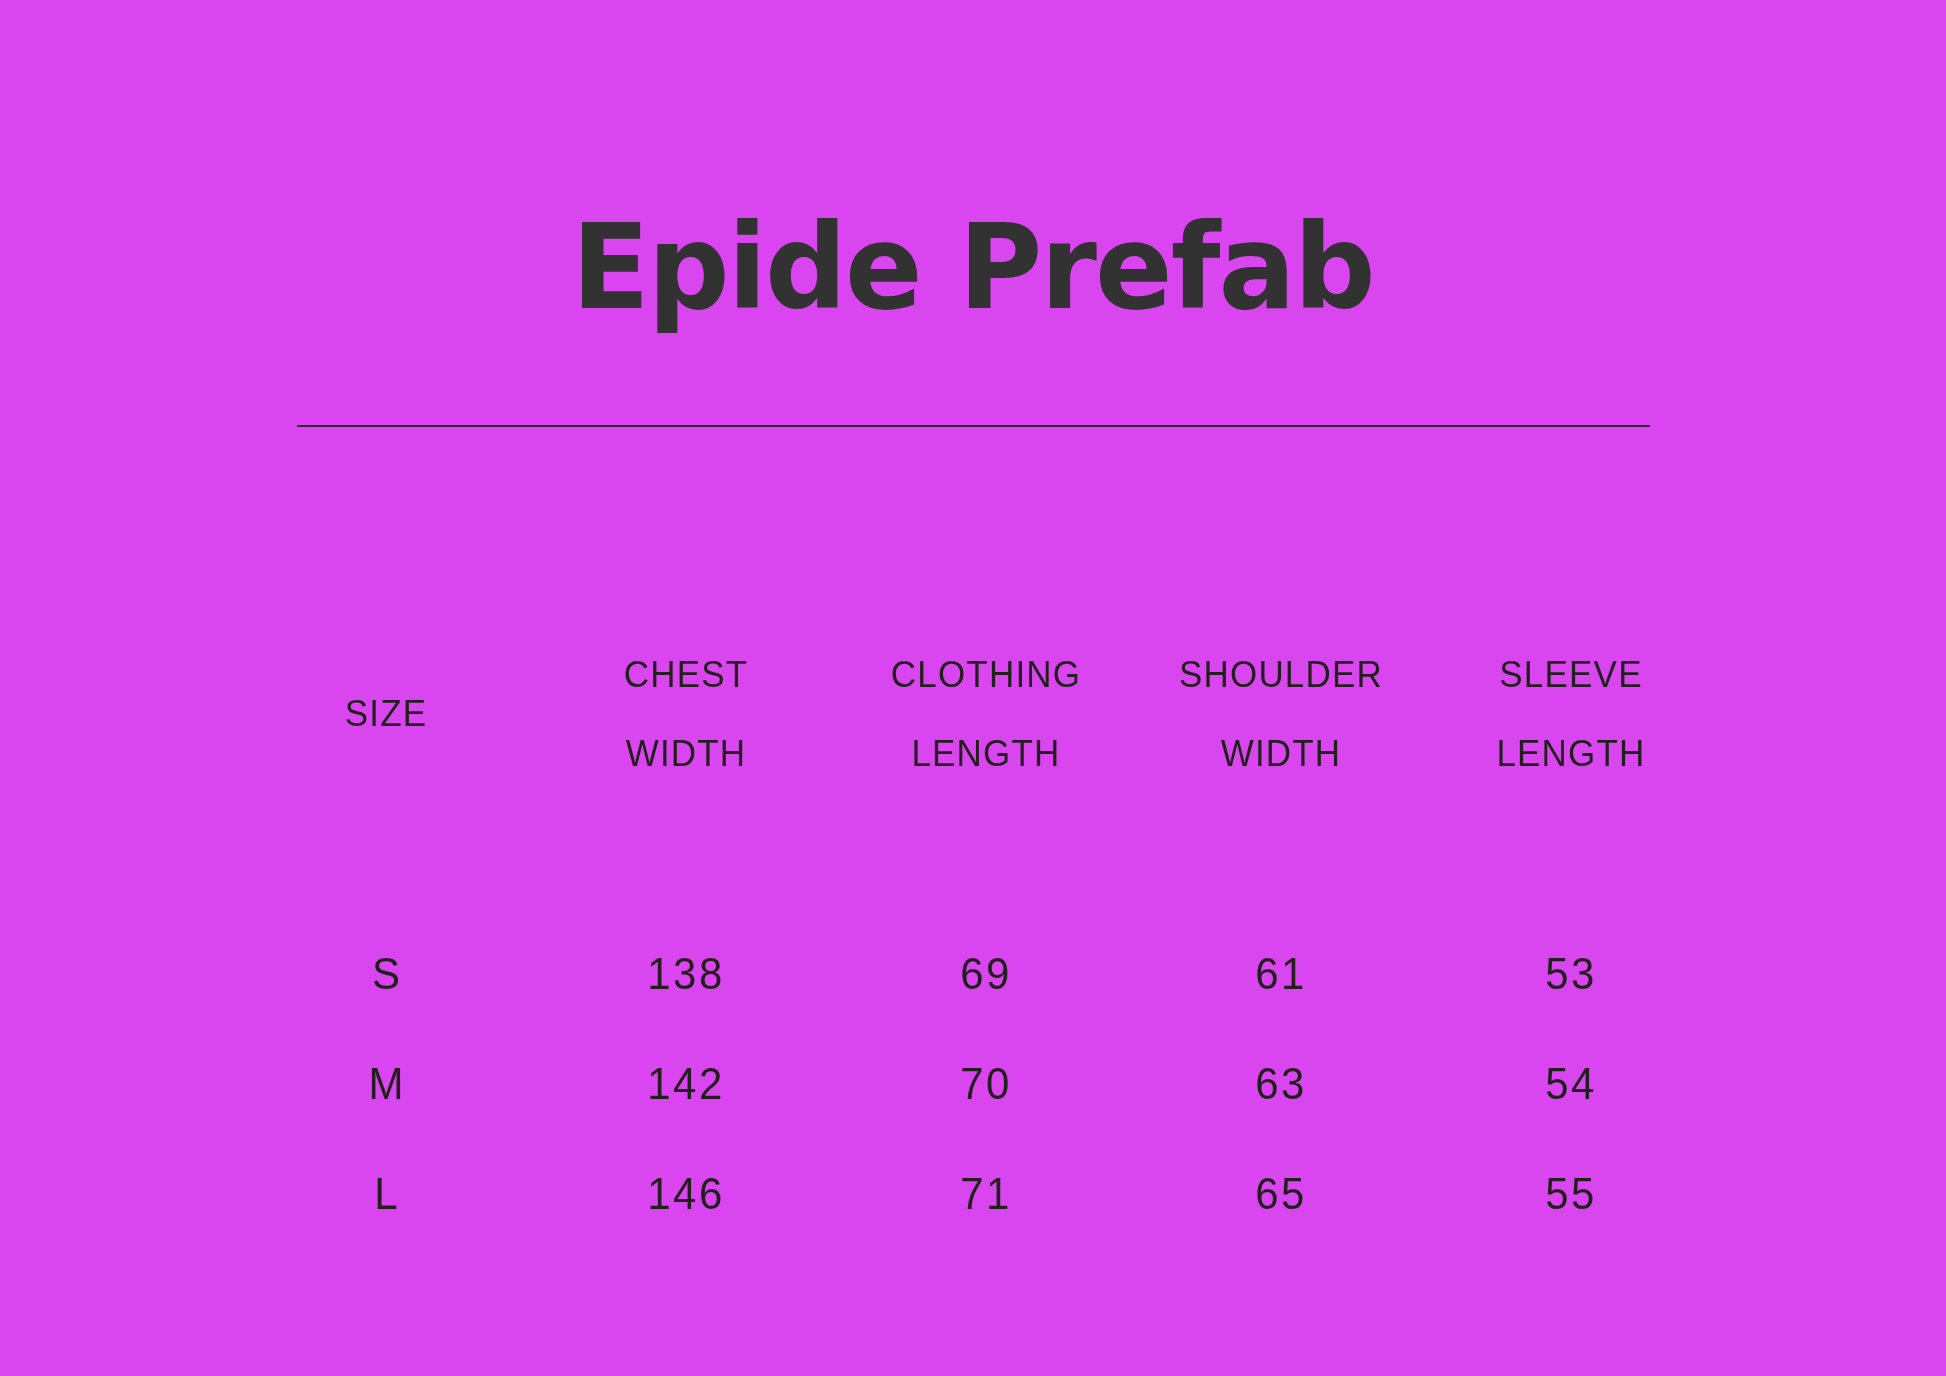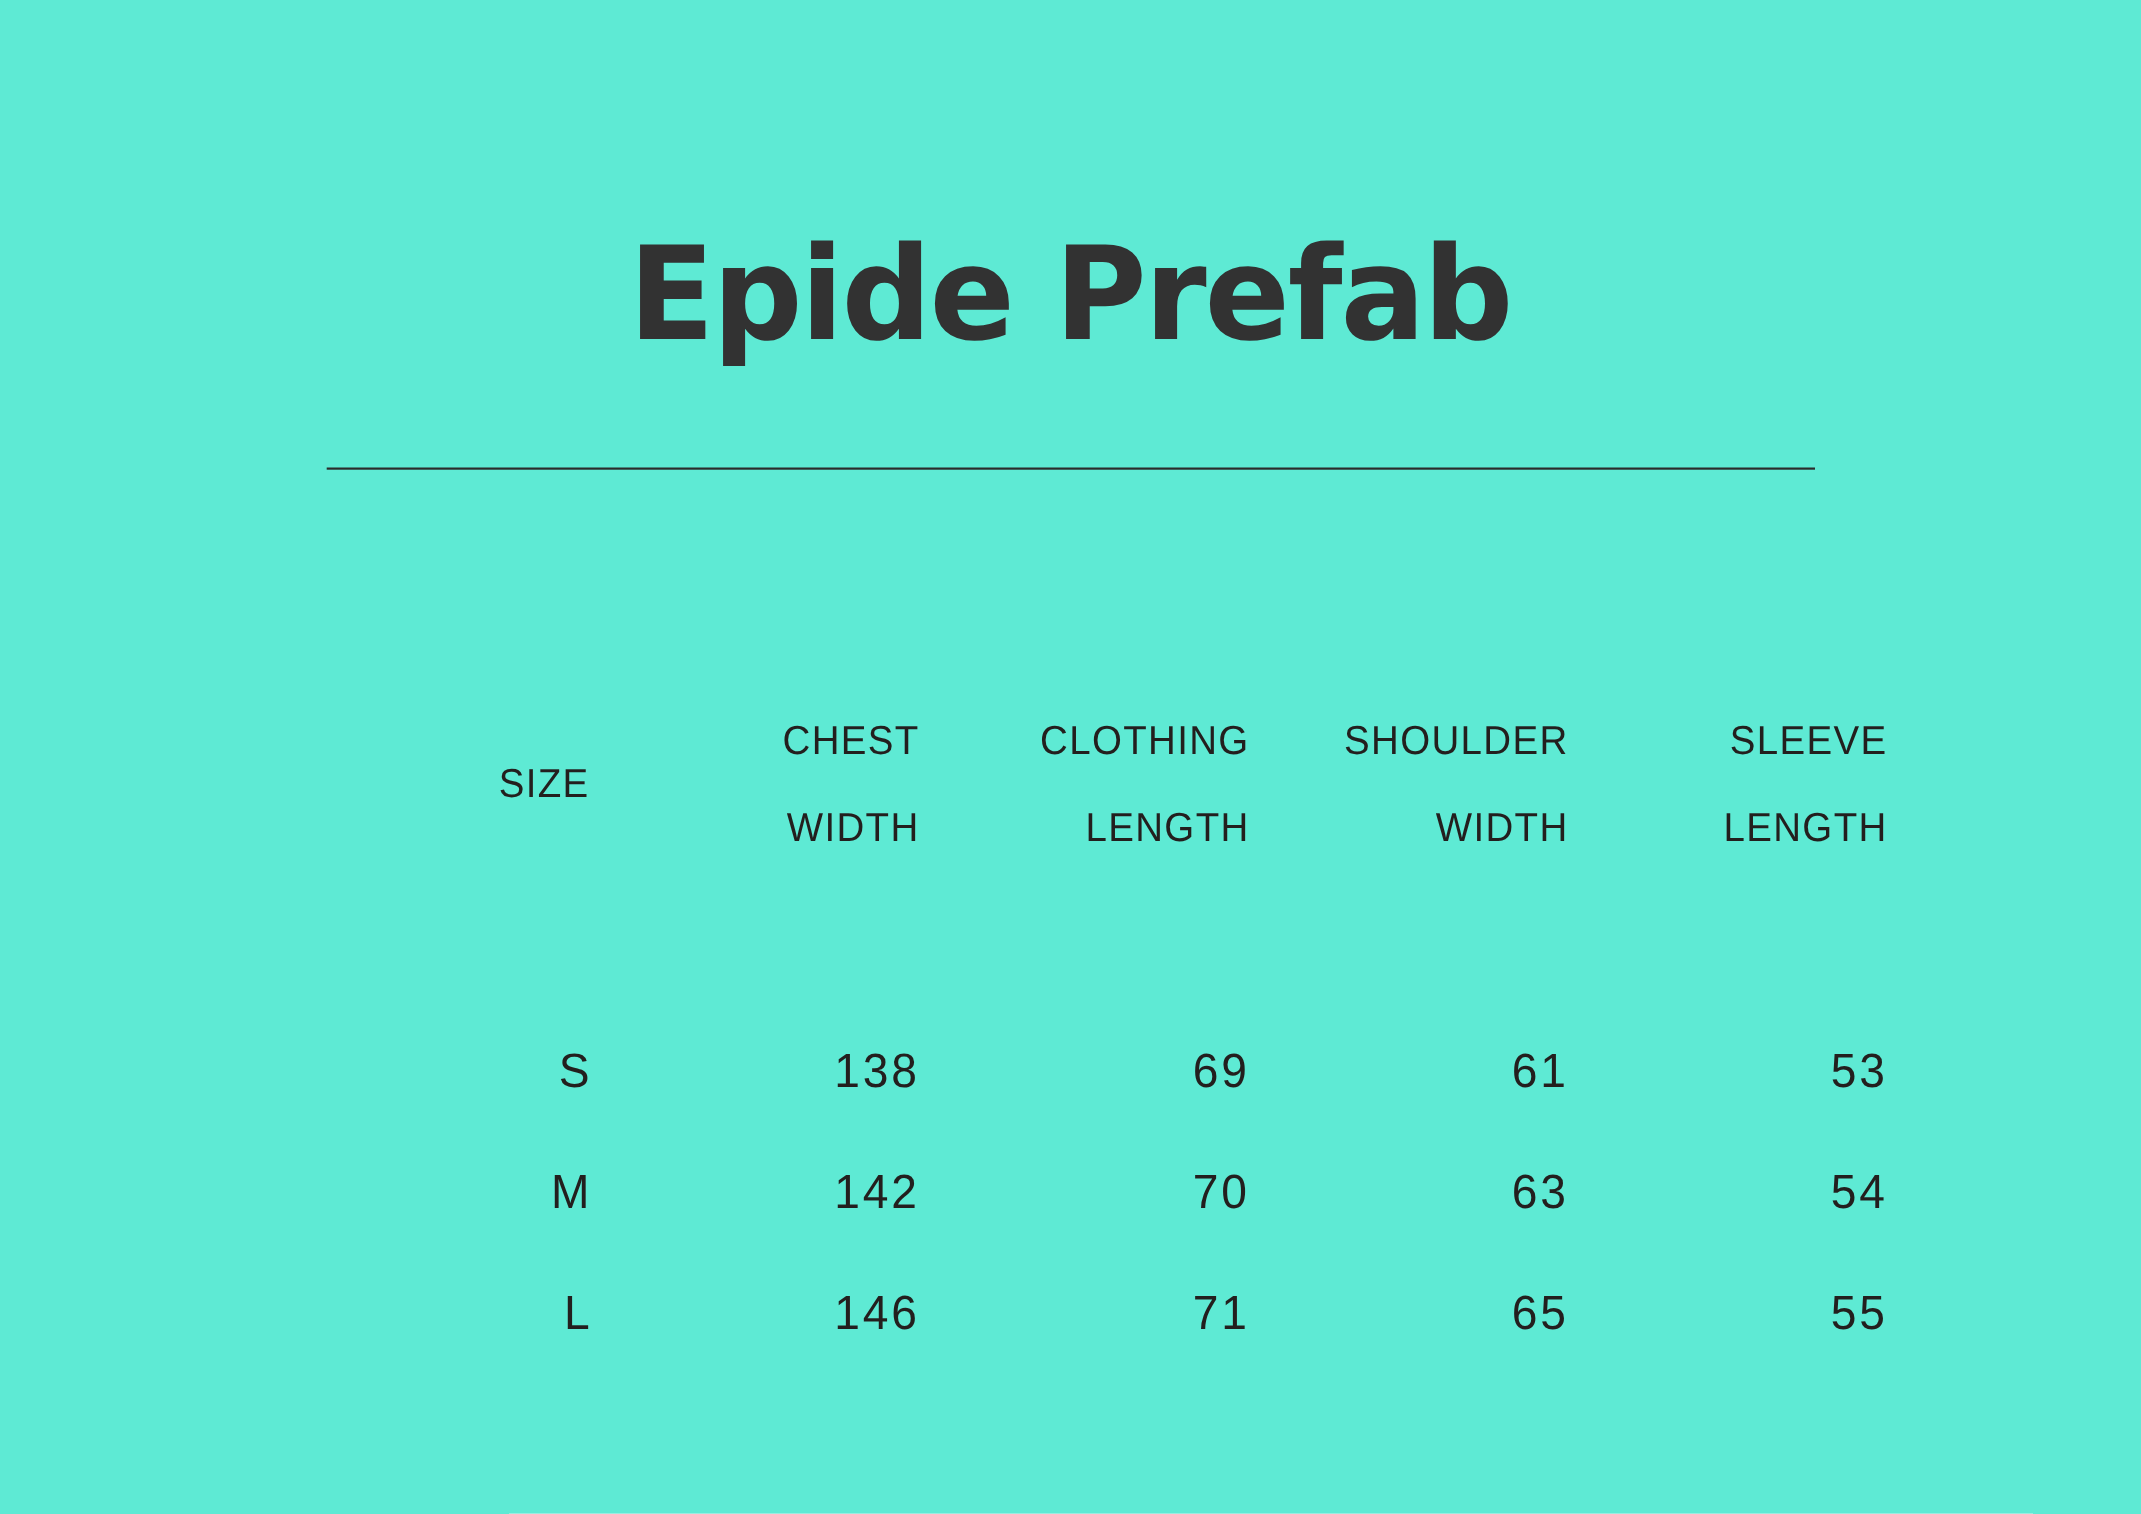--- a/index.html
+++ b/index.html
@@ -12,21 +12,21 @@
     height: 1376px;
     background: #f1f1f0;
     font-family: "Liberation Sans", sans-serif;
     overflow: hidden;
     position: relative;
   }
 
   .sheet {
     position: absolute;
     inset: 0;
-    background: #5eead4;
+    background: #d946ef;
   }
 
   
   .title-block {
     position: absolute;
     left: 0;
     right: 0;
     top: 208px;
     text-align: center;
   }
@@ -85,21 +85,21 @@
   .size-table col.c-size    { width: 300px; }
   .size-table col.c-m1      { width: 300px; }
   .size-table col.c-m2      { width: 300px; }
   .size-table col.c-m3      { width: 290px; }
   .size-table col.c-m4      { width: 290px; }
 
   .size-table th,
   .size-table td {
     padding: 0;
     border: none;
-    text-align: right;
+    text-align: center;
     color: #231f1e;
     font-weight: 300;
   }
 
   .size-table thead th {
     font-family: "Liberation Sans", sans-serif;
     font-size: 35px;
     letter-spacing: 1.2px;
     line-height: 1.12;
     vertical-align: middle;

